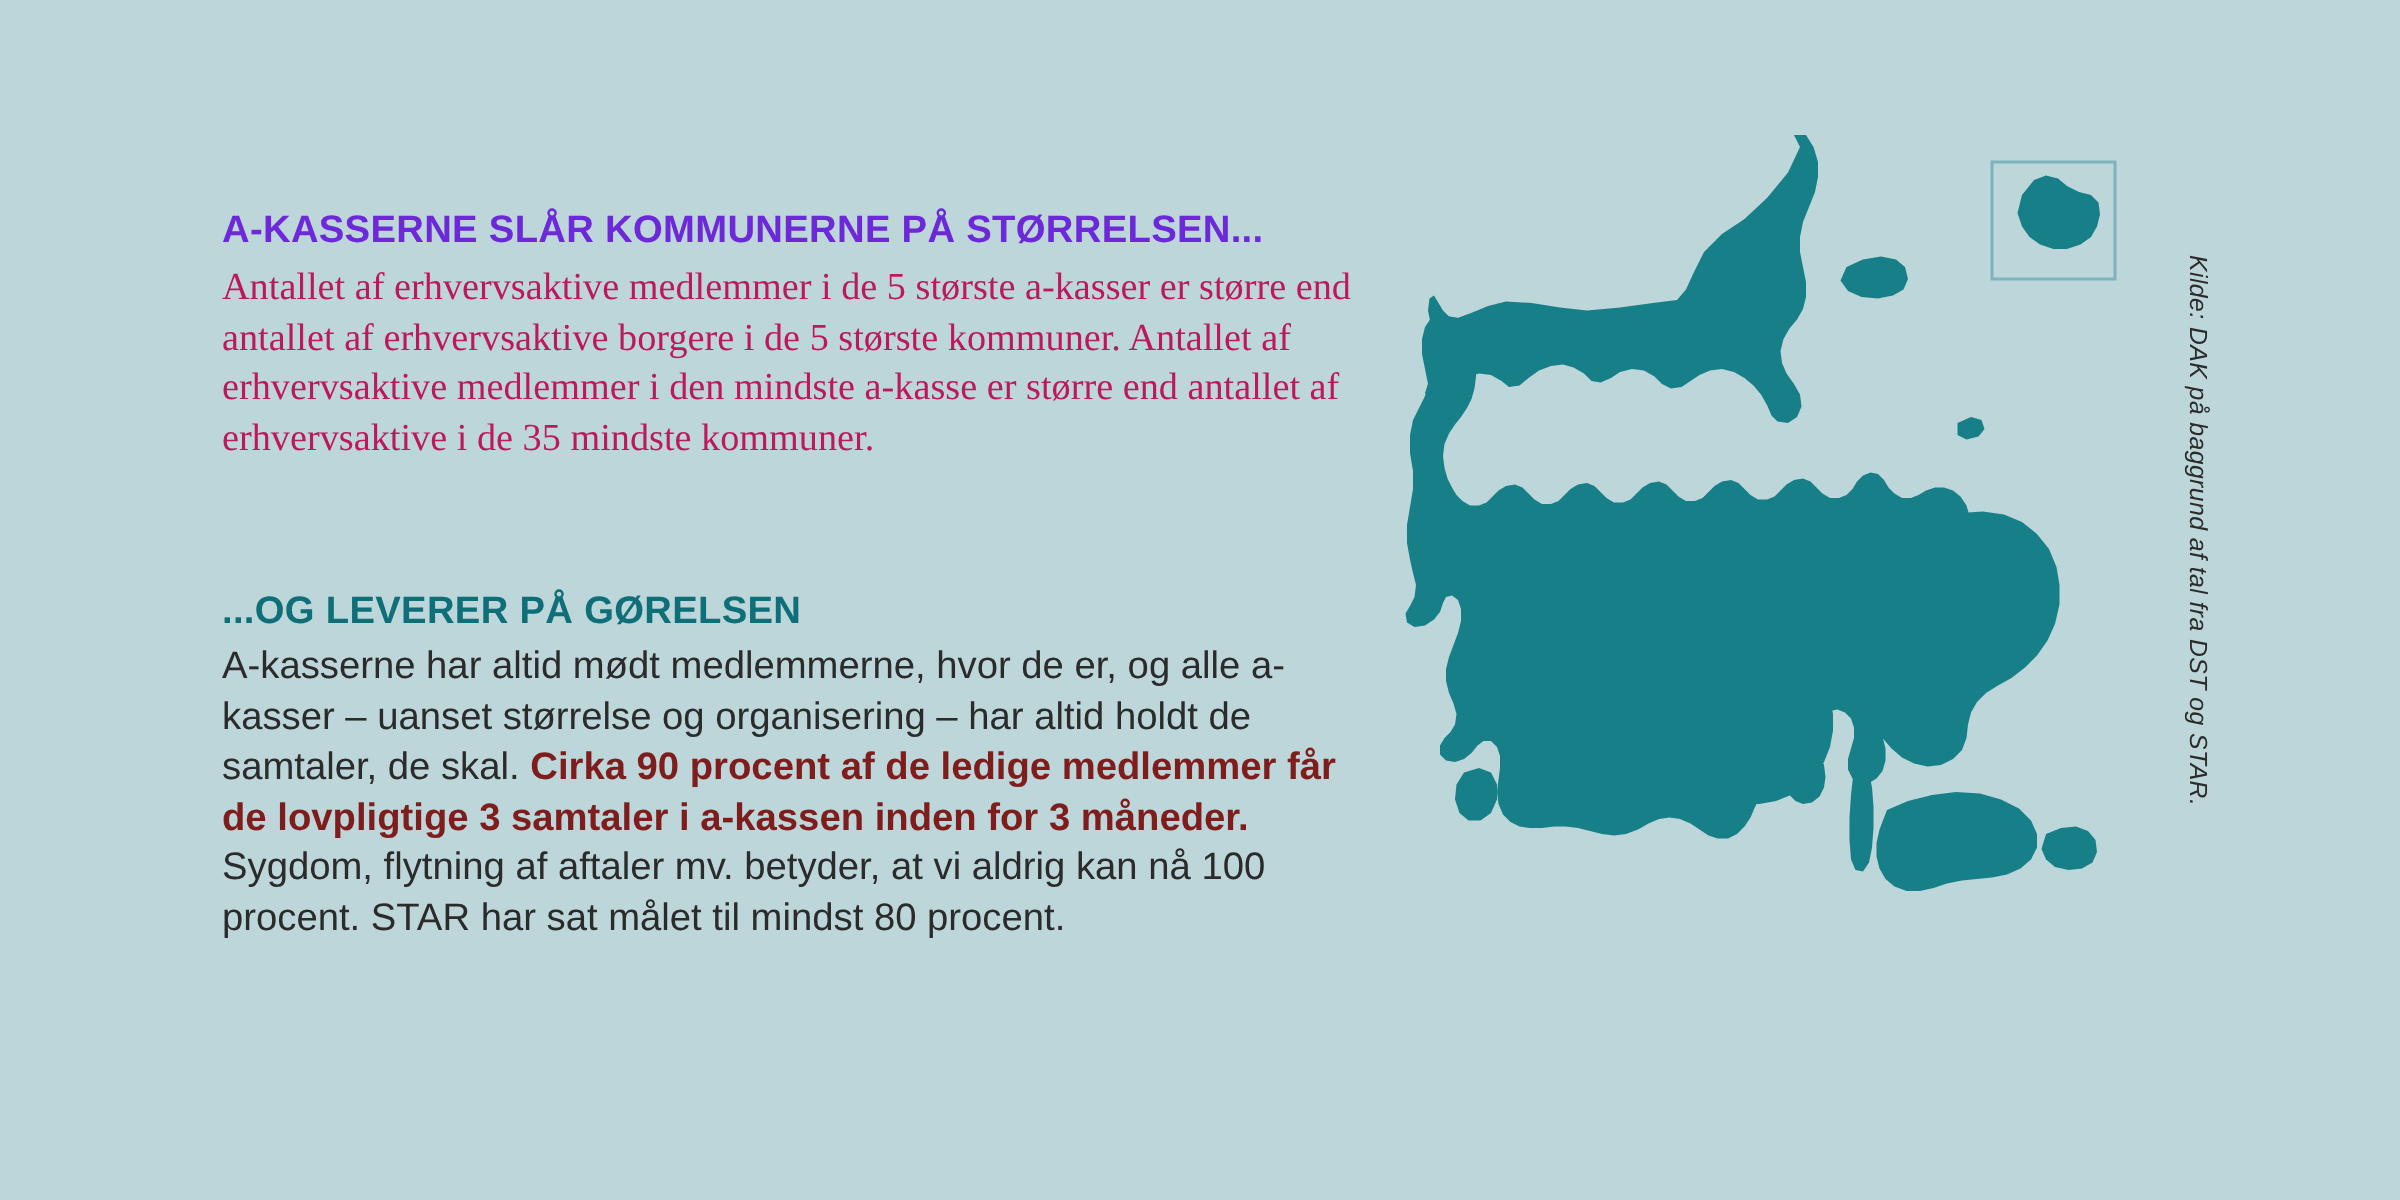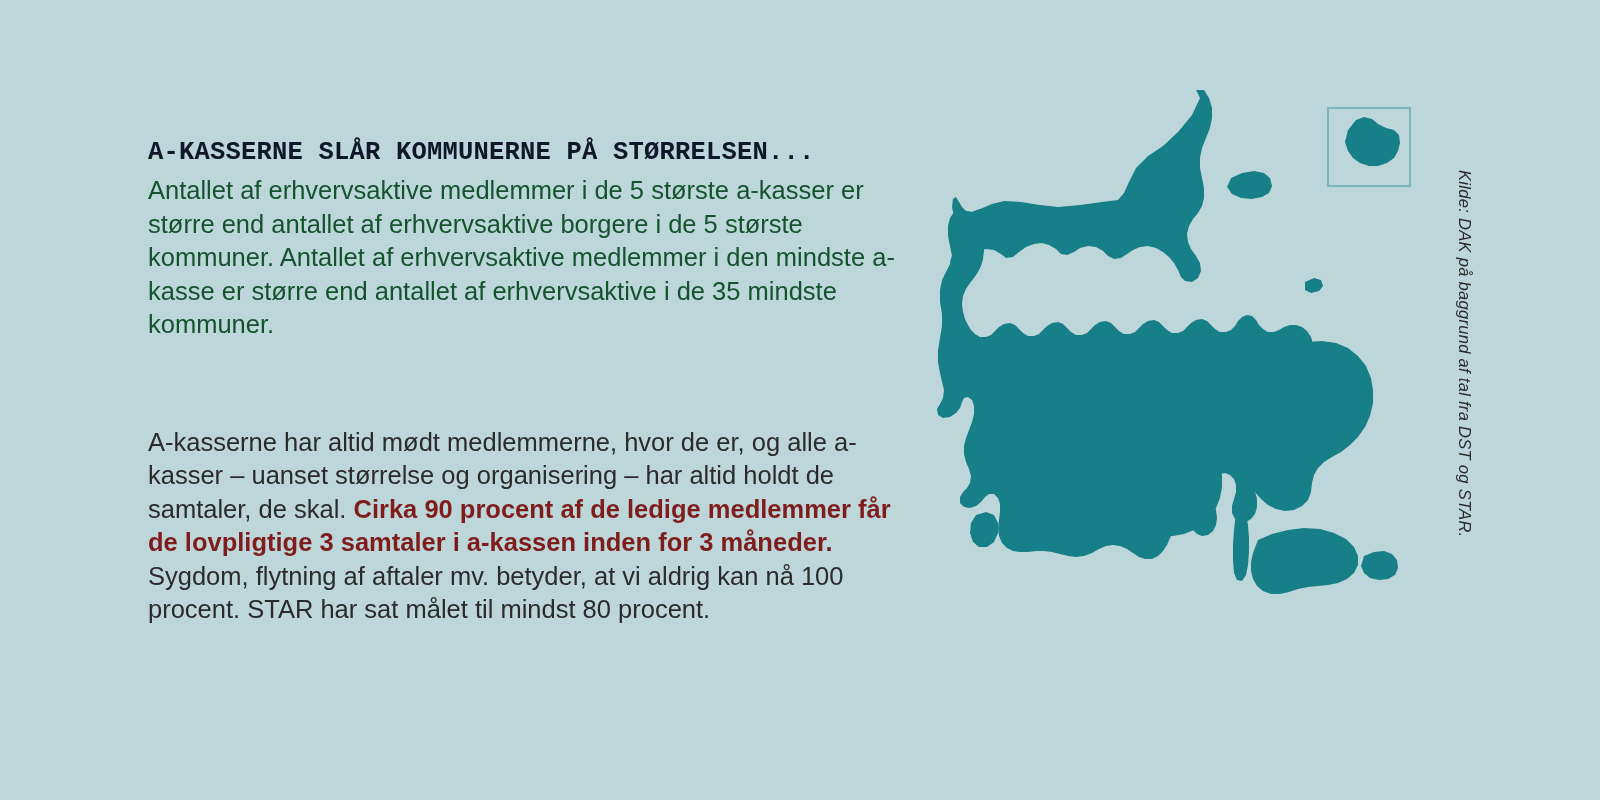--- a/index.html
+++ b/index.html
@@ -88,25 +88,26 @@
   }
 </style>
 </head>
 <body style="background: rgb(189, 214, 218);">
 
 <div id="infographic" style="background: rgb(189, 214, 218);">
 
   <div class="text-column">
 
     <div class="block">
-      <h2 class="section-heading" style="color: #0f172a; font-family: Liberation Mono, monospace;">A-KASSERNE SLÅR KOMMUNERNE PÅ STØRRELSEN...</h2>
-      <p class="body-text" style="color: #14532d;"><span>Antallet af erhvervsaktive medlemmer i de 5 største a-kasser er større end antallet af erhvervsaktive borgere i de 5 største kommuner. Antallet af erhvervsaktive medlemmer i den mindste a-kasse er større end antallet af erhvervsaktive i de 35 mindste kommuner.</span></p>
+      <h2 class="section-heading" style="color: #6d28d9;">A-KASSERNE SLÅR KOMMUNERNE PÅ STØRRELSEN...</h2>
+      <p class="body-text" style="color: #be185d; font-family: Liberation Serif, serif;"><span>Antallet af erhvervsaktive medlemmer i de 5 største a-kasser er større end antallet af erhvervsaktive borgere i de 5 største kommuner. Antallet af erhvervsaktive medlemmer i den mindste a-kasse er større end antallet af erhvervsaktive i de 35 mindste kommuner.</span></p>
     </div>
 
     <div class="block secondary">
+      <h2 class="section-heading" style="color: rgb(14, 111, 120);">...OG LEVERER PÅ GØRELSEN</h2>
       <p class="body-text" style="color: rgb(43, 43, 43);"><span>A-kasserne har altid mødt medlemmerne, hvor de er, og alle a-kasser – uanset størrelse og organisering – har altid holdt de samtaler, de skal. </span><b>Cirka 90 procent af de ledige medlemmer får de lovpligtige 3 samtaler i a-kassen inden for 3 måneder.</b><span> Sygdom, flytning af aftaler mv. betyder, at vi aldrig kan nå 100 procent. STAR har sat målet til mindst 80 procent.</span></p>
     </div>
 
   </div>
 
   <div class="source-credit" style="color: rgb(43, 43, 43);">Kilde: DAK på baggrund af tal fra DST og STAR.</div>
 
   <div class="map-wrap">
     <svg viewBox="0 0 560 660" xmlns="http://www.w3.org/2000/svg" aria-hidden="true">
 

